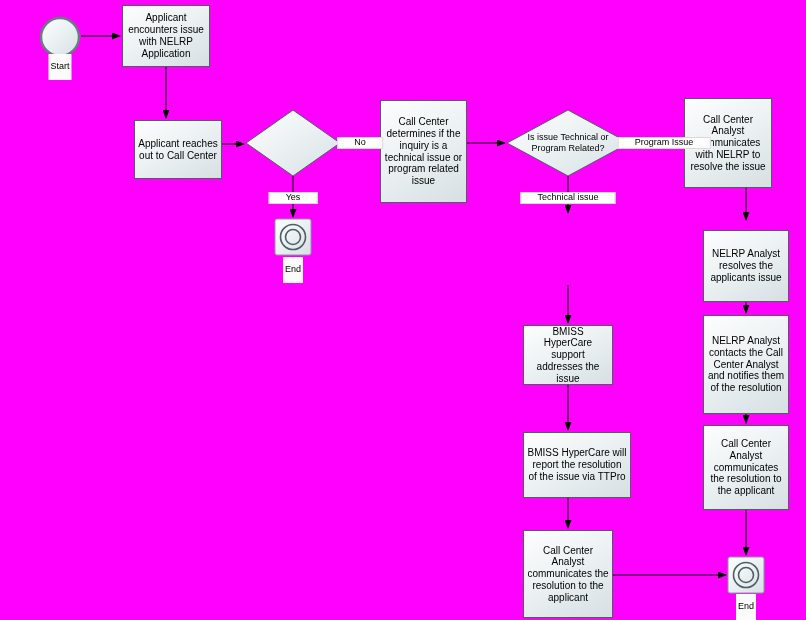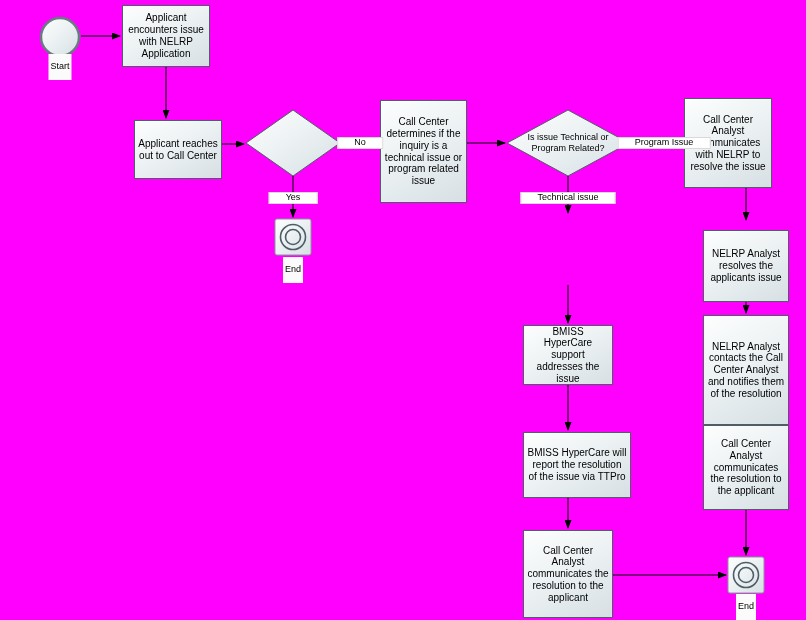--- a/index.html
+++ b/index.html
@@ -86,21 +86,21 @@
       <line x1="568" y1="498" x2="568" y2="528" marker-end="url(#arr)"></line>
       <line x1="613" y1="575" x2="726" y2="575" marker-end="url(#arr)"></line>
     </g>
   </svg>
 
   <div class="node" style="left:122px; top:5px;   width:88px; height:62px;">Applicant encounters issue with NELRP Application</div>
   <div class="node" style="left:122px; top:120px; width:88px; height:59px;margin-left:12px;">Applicant reaches out to Call Center</div>
   <div class="node" style="left:380px; top:100px; width:87px; height:103px;">Call Center determines if the inquiry is a technical issue or program related issue</div>
   <div class="node" style="left:684px; top:98px;  width:88px; height:90px;">Call Center Analyst communicates with NELRP to resolve the issue</div>
   <div class="node" style="left:703px; top:222px; width:86px; height:72px;margin-top:8px;">NELRP Analyst resolves the applicants issue</div>
-  <div class="node" style="left:703px; top:315px; width:86px; height:110px;">NELRP Analyst contacts the Call Center Analyst and notifies them of the resolution</div>
+  <div class="node" style="left:703px; top:315px; width:86px; height:99px;">NELRP Analyst contacts the Call Center Analyst and notifies them of the resolution</div>
   <div class="node" style="left:703px; top:425px; width:86px; height:85px;">Call Center Analyst communicates the resolution to the applicant</div>
   <div class="node" style="left:523px; top:325px; width:90px; height:60px;">BMISS HyperCare support addresses the issue</div>
   <div class="node" style="left:523px; top:432px; width:108px; height:66px;">BMISS HyperCare will report the resolution of the issue via TTPro</div>
   <div class="node" style="left:523px; top:530px; width:90px; height:88px;">Call Center Analyst communicates the resolution to the applicant</div>
 
   <div class="diamond-text" style="left:514px; top:124px; width:108px; height:38px;">Is issue Technical or Program Related?</div>
 
   <div class="edge-label" style="left:293px; top:192px;">Yes</div>
   <div class="edge-label" style="left:360px; top:137px;">No</div>
   <div class="edge-label" style="left:664px; top:137px;">Program Issue</div>

